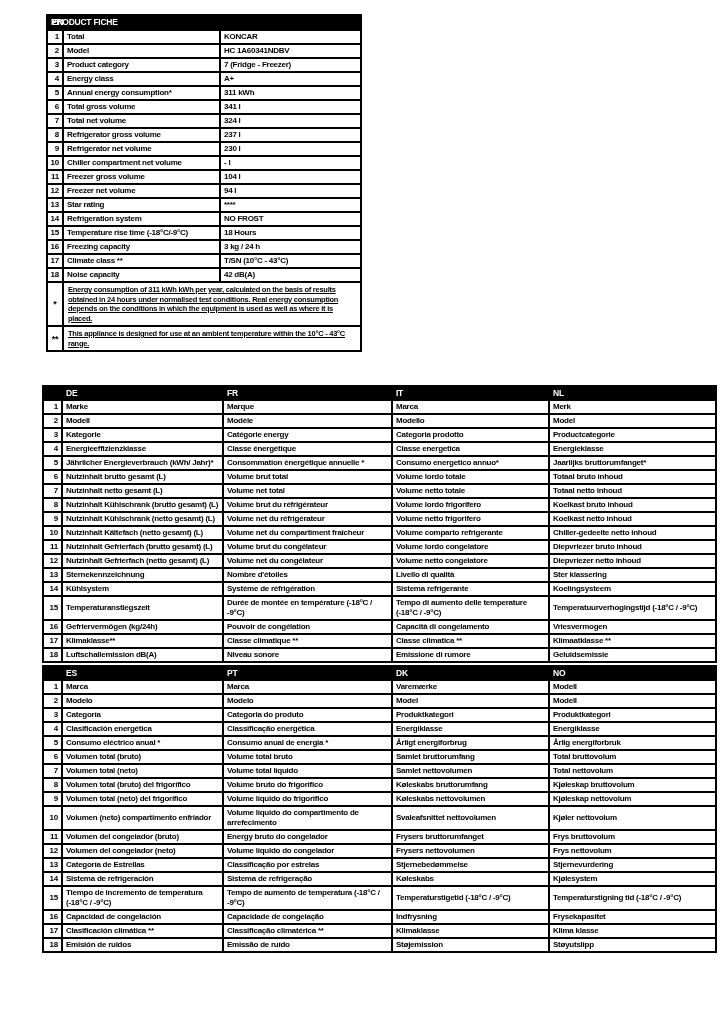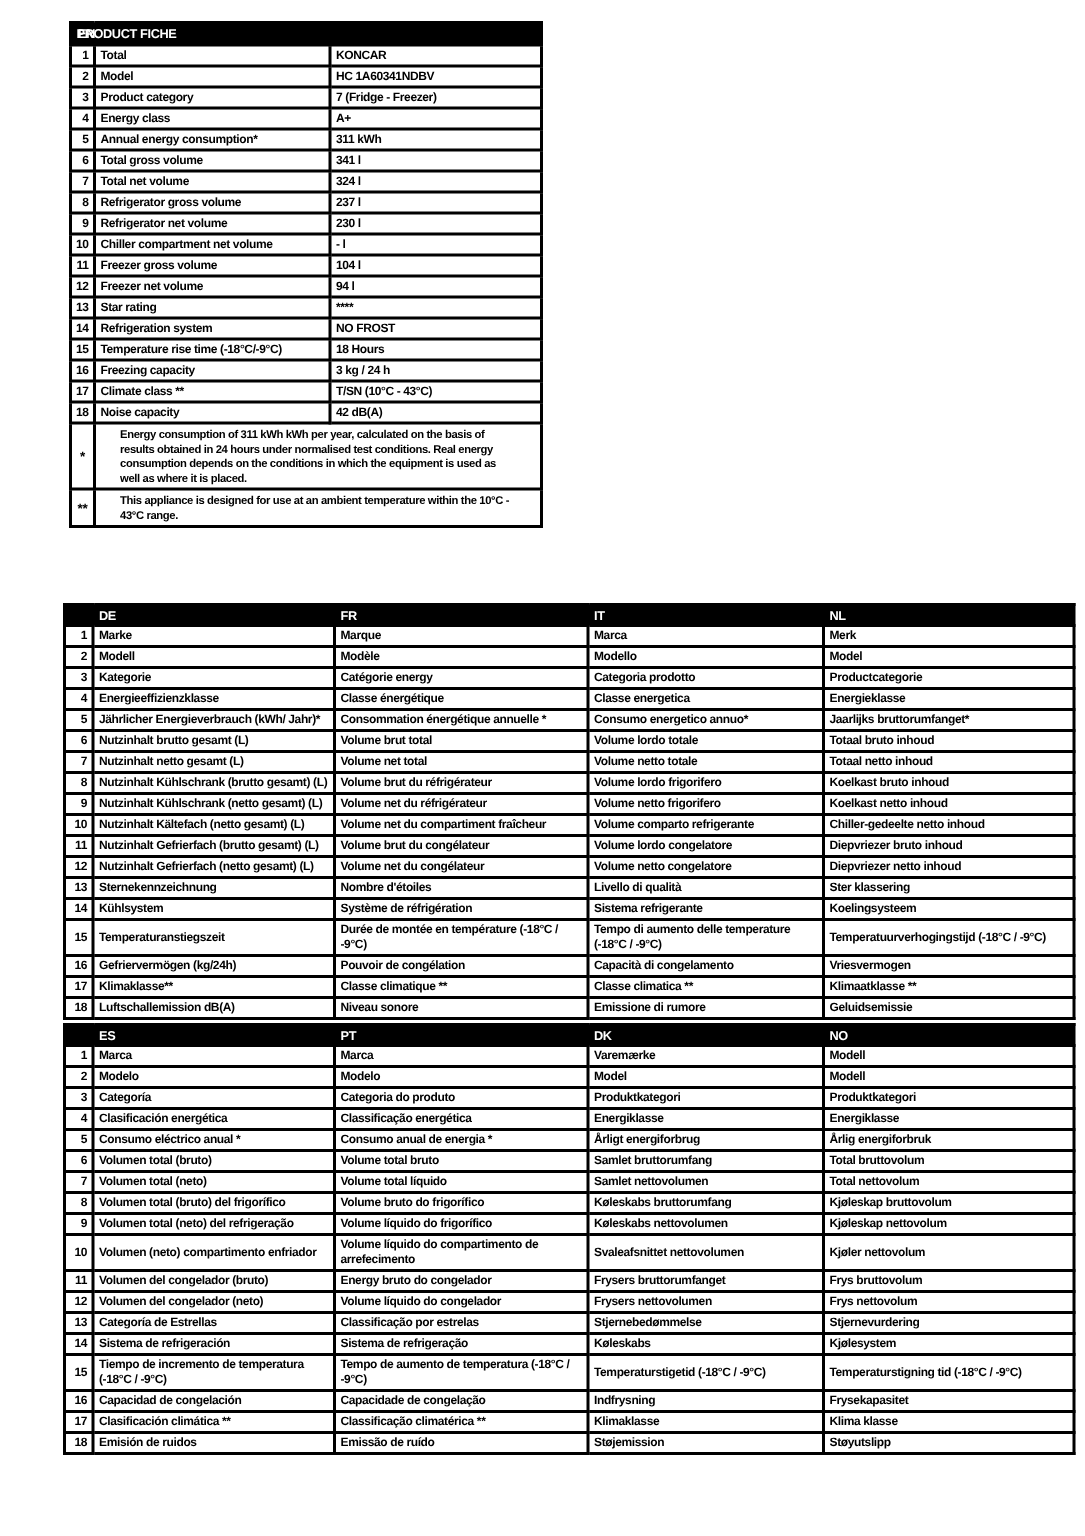--- a/index.html
+++ b/index.html
@@ -64,35 +64,36 @@
   .hdr-en-title {
     position: absolute;
     left: 0;
     right: 0;
     top: 0;
     text-align: left;
   }
   .tables-langs {
     position: absolute;
     left: 14px;
-    top: 402px;
+    top: 385px;
     border-radius: 12px;
   }
   .tables-langs table { width: 673px; }
   .tables-langs .t3 { margin-top: 2px; }
   td.foot-marker {
     text-align: center;
     vertical-align: middle;
     font-size: 9px;
   }
   td.foot-text {
     font-size: 7.5px;
     line-height: 9.5px;
     height: auto;
-    padding: 2px 16px;
+    padding: 2px 4px;
+    text-decoration: underline;
   }
 </style>
 </head>
 <body>
 
 <div class="page">
 
   <div class="table-en">
     <table>
       <colgroup>
@@ -478,21 +479,21 @@
           <tr>
             <td class="num">8</td>
             <td>Volumen total (bruto) del frigorífico</td>
             <td>Volume bruto do frigorífico</td>
             <td>Køleskabs bruttorumfang</td>
             <td>Kjøleskap bruttovolum</td>
           </tr>
 
           <tr>
             <td class="num">9</td>
-            <td>Volumen total (neto) del refrigeração</td>
+            <td>Volumen total (neto) del frigorífico</td>
             <td>Volume líquido do frigorífico</td>
             <td>Køleskabs nettovolumen</td>
             <td>Kjøleskap nettovolum</td>
           </tr>
 
           <tr>
             <td class="num">10</td>
             <td>Volumen (neto) compartimento enfriador</td>
             <td>Volume líquido do compartimento de arrefecimento</td>
             <td>Svaleafsnittet nettovolumen</td>

